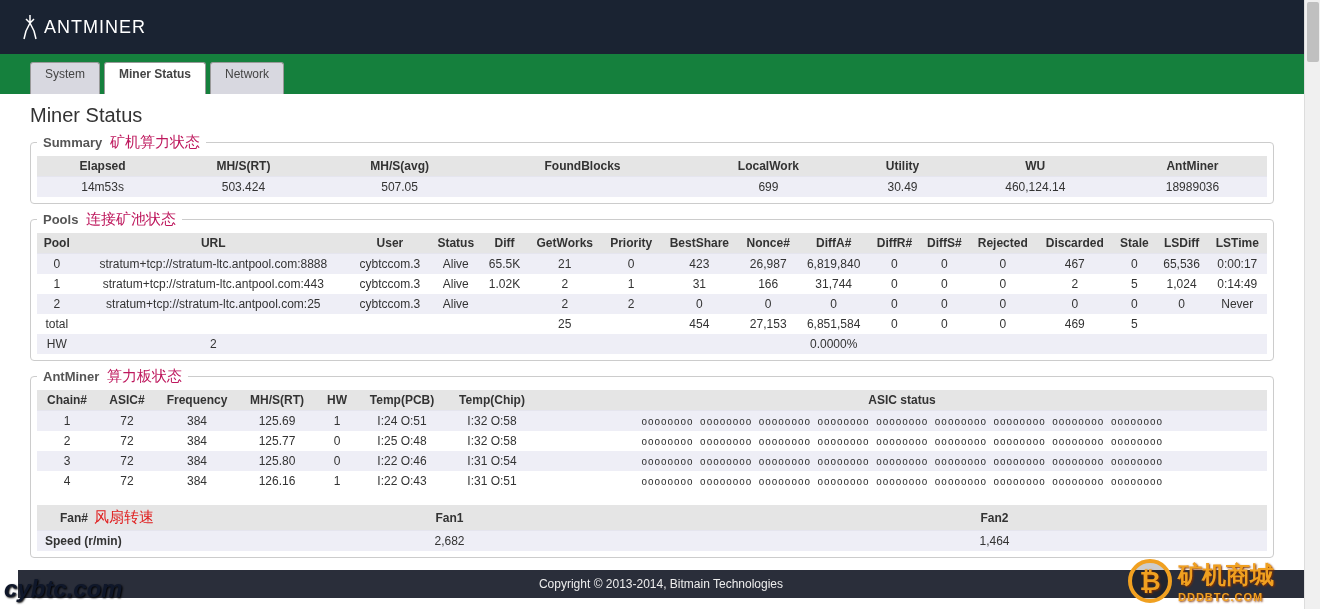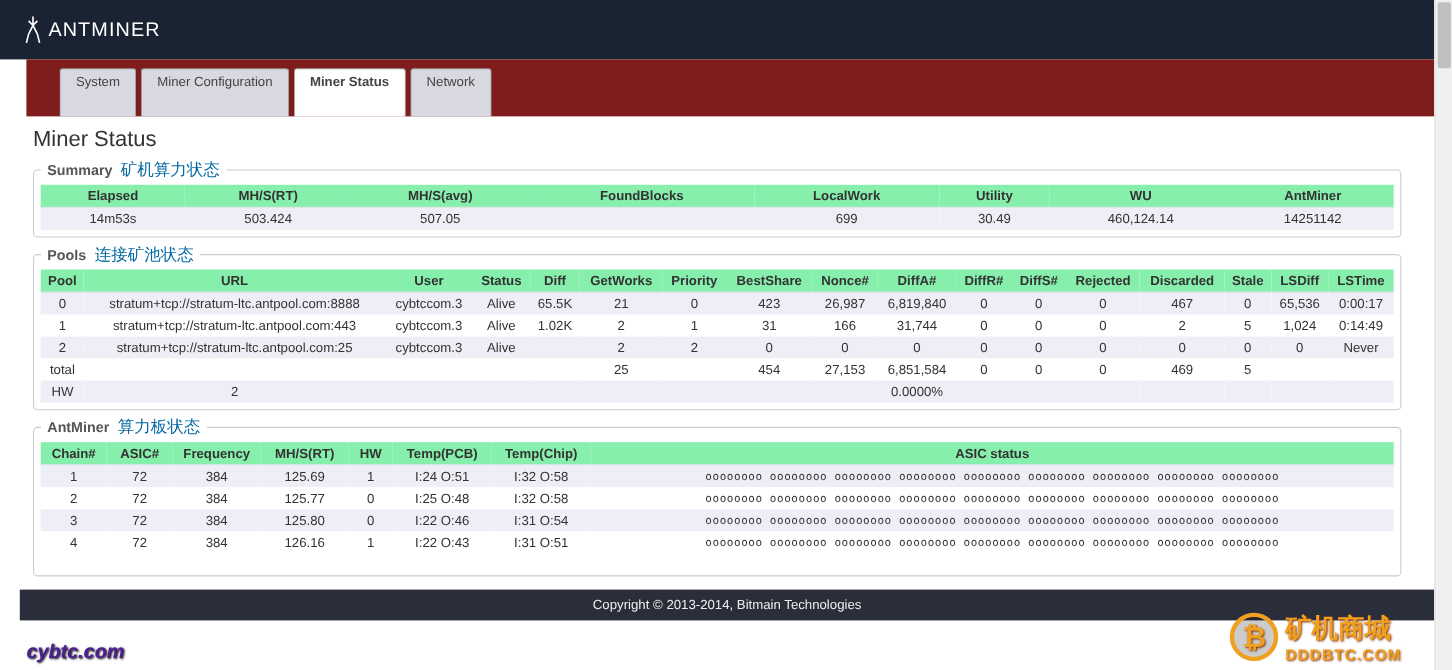--- a/index.html
+++ b/index.html
@@ -4,39 +4,39 @@
 <style>
   * { box-sizing: border-box; margin: 0; padding: 0; }
   body { font-family: Arial, sans-serif; font-size: 12px; background: #fff; color: #333; }
   .scrollpage { width: 1304px; height: 609px; overflow: hidden; position: relative; }
   .scrollbar-v { position: absolute; right: 0; top: 0; width: 16px; height: 100%; background: #f0f0f0; border-left: 1px solid #ddd; }
   .scrollbar-v .thumb { position: absolute; left: 2px; top: 2px; width: 12px; height: 60px; background: #c0c0c0; border-radius: 2px; }
   .header { background: #1a2332; height: 54px; display: flex; align-items: center; padding-left: 20px; }
   .logo { color: #fff; font-size: 18px; letter-spacing: 1px; font-weight: 300; display: flex; align-items: center; gap: 4px; }
   .logo-icon { width: 20px; height: 28px; position: relative; }
   .logo-icon svg { width: 100%; height: 100%; }
-  .tabbar { background: #7f1d1d; padding: 8px 30px 0 30px; display: flex; gap: 4px; height: 52px; margin-left: 24px; }
+  .tabbar { background: #15803d; padding: 8px 30px 0 30px; display: flex; gap: 4px; height: 40px; }
   .tab { padding: 4px 14px; background: #d8d8e0; border: 1px solid #999; border-bottom: none; border-radius: 3px 3px 0 0; font-size: 12px; cursor: pointer; color: #444; }
   .tab.active { background: #fff; font-weight: bold; }
   .content { background: #fff; padding: 10px 30px 6px 30px; }
   h2.pgtitle { font-size: 20px; font-weight: normal; margin-bottom: 6px; }
   fieldset { border: 1px solid #ccc; border-radius: 4px; margin-bottom: 6px; padding: 4px 6px 6px 6px; }
   legend { padding: 0 6px; font-weight: bold; font-size: 13px; color: #555; }
-  legend .anno { color: #0369a1; font-weight: normal; margin-left: 4px; font-size: 15px; }
+  legend .anno { color: #be185d; font-weight: normal; margin-left: 4px; font-size: 15px; }
   table.dtbl { width: 100%; border-collapse: collapse; font-size: 12px; }
-  table.dtbl th { font-weight: bold; text-align: center; padding: 3px 4px; background: #86efac; border-bottom: 1px solid #e5e5ee; }
+  table.dtbl th { font-weight: bold; text-align: center; padding: 3px 4px; background: #e5e5e5; border-bottom: 1px solid #e5e5ee; }
   table.dtbl td { text-align: center; padding: 3px 4px; }
   table.dtbl tr.odd td { background: #eeeef6; }
   table.dtbl tr.even td { background: #fff; }
   .asic-status { font-family: monospace; font-size: 10px; letter-spacing: 0.5px; white-space: nowrap; margin-top: 13px; }
   .footer { background: #2a2e3a; height: 28px; display: flex; align-items: center; justify-content: center; color: #eee; font-size: 12px; margin-left: 18px; }
-  .wm1 { position: absolute; left: 24px; bottom: 6px; color: #4c1d95; font-size: 18px; font-style: italic; font-weight: bold; text-shadow: 1px 1px 2px #000; }
+  .wm1 { position: absolute; left: 4px; bottom: 6px; color: #0f172a; font-size: 24px; font-style: italic; font-weight: bold; text-shadow: 1px 1px 2px #000; }
   .wm2 { position: absolute; right: 30px; bottom: 6px; color: #f0a020; font-size: 24px; font-weight: bold; text-shadow: 1px 1px 2px #803000; display:flex; align-items:center; gap:6px;}
   .wm2 .coin { width:44px; height:44px; border:4px solid #f0a020; border-radius:50%; display:flex; align-items:center; justify-content:center; font-size:26px; color:#f0a020; background:rgba(0,0,0,0.2);}
-  .wm2 .sub { font-size:14px; display:block; color:#f0a020; letter-spacing:1px;}
+  .wm2 .sub { font-size:11px; display:block; color:#f0a020; letter-spacing:1px;}
   .fan-anno { color:#e02020; font-size:15px; margin-left:6px; font-weight:normal;}
   .left-align { text-align:left !important; padding-left:8px !important;}
 </style>
 </head>
 <body>
 
 <div class="scrollpage">
 
   <div class="header">
     <div class="logo">
@@ -44,21 +44,20 @@
         <svg viewBox="0 0 20 28">
             <path d="M10 2 L10 10 M6 6 L10 10 L14 6 M10 10 L6 18 M10 10 L14 18 M6 18 L4 26 M14 18 L16 26" stroke="#fff" stroke-width="1.5" fill="none"></path>
           </svg>
       </span>
       <span>ANTMINER</span>
     </div>
   </div>
 
   <div class="tabbar">
     <div class="tab">System</div>
-    <div class="tab">Miner Configuration</div>
     <div class="tab active">Miner Status</div>
     <div class="tab">Network</div>
   </div>
 
   <div class="content">
     <h2 class="pgtitle">Miner Status</h2>
 
     <fieldset>
       <legend>
         <span>Summary</span>
@@ -77,21 +76,21 @@
           <th>AntMiner</th>
         </tr>
         <tr class="odd">
           <td>14m53s</td>
           <td>503.424</td>
           <td>507.05</td>
           <td></td>
           <td>699</td>
           <td>30.49</td>
           <td>460,124.14</td>
-          <td>14251142</td>
+          <td>18989036</td>
         </tr>
       </tbody>
         </table>
     </fieldset>
 
     <fieldset>
       <legend>
         <span>Pools</span>
         <span class="anno">连接矿池状态</span>
       </legend>
@@ -268,20 +267,34 @@
               <td>384</td>
               <td>126.16</td>
               <td>1</td>
               <td>I:22 O:43</td>
               <td>I:31 O:51</td>
               <td class="asic-status">oooooooo oooooooo oooooooo oooooooo oooooooo oooooooo oooooooo oooooooo oooooooo</td>
             </tr>
       </tbody>
         </table>
       <br>
+      <table class="dtbl">
+        <tbody>
+            <tr>
+          <th style="width:140px"><span>Fan#</span><span class="fan-anno">风扇转速</span></th>
+          <th>Fan1</th>
+          <th>Fan2</th>
+        </tr>
+        <tr class="odd">
+          <td class="left-align" style="font-weight:bold">Speed (r/min)</td>
+          <td>2,682</td>
+          <td>1,464</td>
+        </tr>
+      </tbody>
+        </table>
     </fieldset>
   </div>
 
   <div class="footer">
     <span>Copyright © 2013-2014, Bitmain Technologies</span>
   </div>
 
   <div class="wm1">cybtc.com</div>
   <div class="wm2">
     <span class="coin">₿</span>

